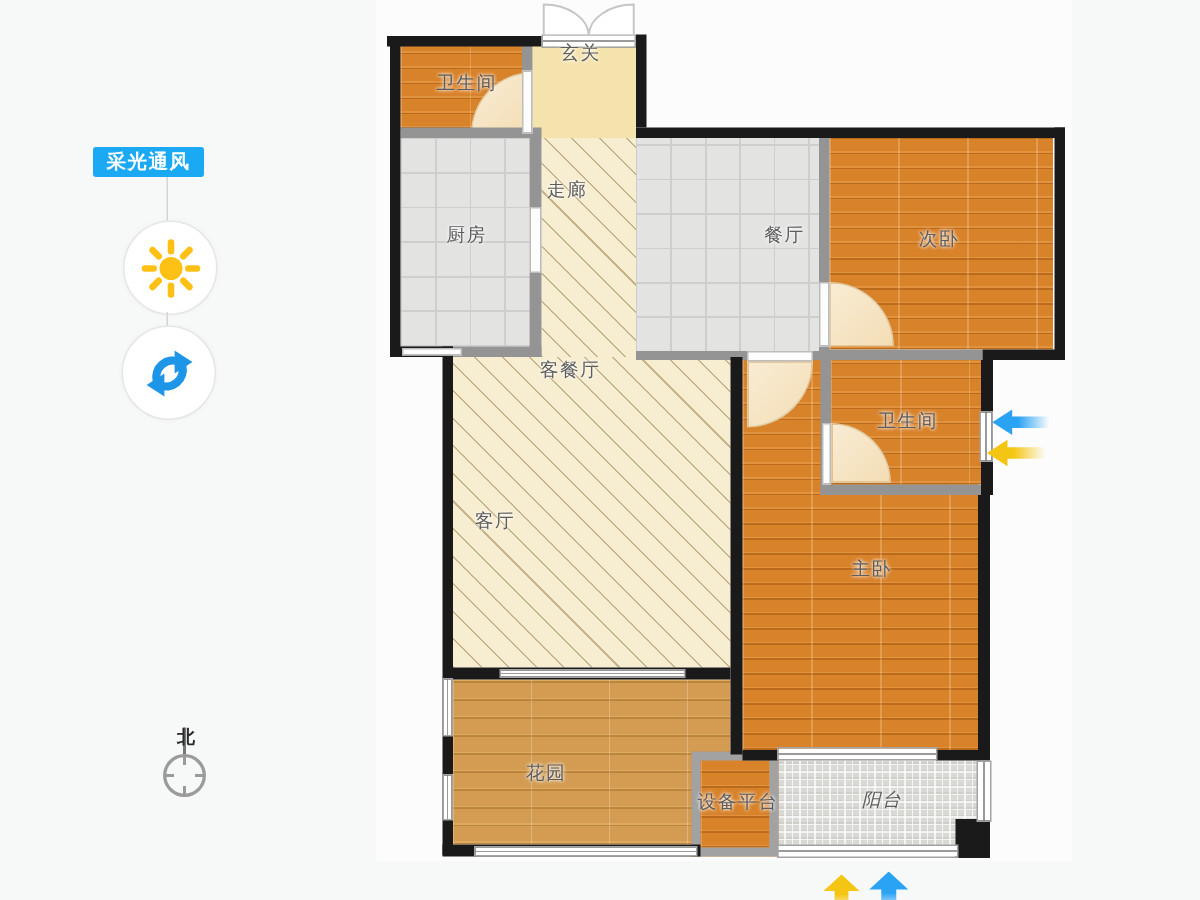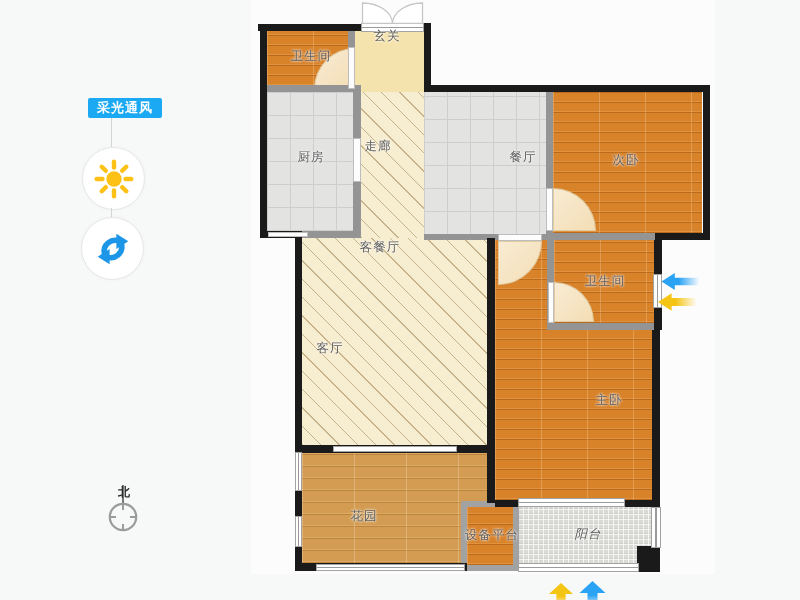--- a/index.html
+++ b/index.html
@@ -70,21 +70,21 @@
   .stop-b0{stop-color:var(--c-arrow_blue,#2aa3f5);}
   .stop-b1{stop-color:var(--c-arrow_blue,#2aa3f5);stop-opacity:0;}
   .stop-y0{stop-color:var(--c-arrow_yellow,#f5c513);}
   .stop-y1{stop-color:var(--c-arrow_yellow,#f5c513);stop-opacity:0;}
 </style>
 </head>
 <body>
 
 <div id="app">
 
-  <div class="abs toolbtn" style="left:88px;top:98px;width:74px;height:20px;">采光通风</div>
+  <div class="abs toolbtn" style="left:62px;top:98px;width:74px;height:20px;">采光通风</div>
   <div class="abs connector" style="left:111px;top:118px;width:1px;height:29px;"></div>
 
   <div class="abs circlebtn" style="left:82px;top:147px;width:61px;height:61px;">
     <span>
       <svg width="42" height="42" viewBox="0 0 40 40" style="color:var(--c-sun,#fdc116);">
         <circle cx="20" cy="20" r="7.3" fill="currentColor"></circle>
         <g stroke="currentColor" stroke-width="4.2" stroke-linecap="round">
           <line x1="31" y1="20" x2="36.5" y2="20"></line>
           <line x1="9" y1="20" x2="3.5" y2="20"></line>
           <line x1="20" y1="9" x2="20" y2="3.5"></line>
@@ -191,27 +191,27 @@
   <div class="abs" style="left:361px;top:0;">
     <svg width="63" height="24" viewBox="0 0 63 24">
       <path d="M1.5 23.5 V3 A30 21 0 0 1 31.5 23.5 Z" fill="#fff" stroke="#c6c6c6" stroke-width="1.3"></path>
       <path d="M61.5 23.5 V3 A30 21 0 0 0 31.5 23.5 Z" fill="#fff" stroke="#c6c6c6" stroke-width="1.3"></path>
     </svg>
   </div>
 
   <div class="abs rlabel" style="left:311px;top:56px;">卫生间</div>
   <div class="abs rlabel" style="left:387px;top:36px;">玄关</div>
   <div class="abs rlabel" style="left:311px;top:157px;">厨房</div>
-  <div class="abs rlabel" style="left:378px;top:127px;margin-top:19px;">走廊</div>
+  <div class="abs rlabel" style="left:378px;top:127px;">走廊</div>
   <div class="abs rlabel" style="left:523px;top:157px;">餐厅</div>
   <div class="abs rlabel" style="left:626px;top:160px;">次卧</div>
   <div class="abs rlabel" style="left:380px;top:247px;">客餐厅</div>
   <div class="abs rlabel" style="left:330px;top:348px;">客厅</div>
   <div class="abs rlabel" style="left:605px;top:281px;">卫生间</div>
-  <div class="abs rlabel" style="left:581px;top:400px;margin-left:28px;">主卧</div>
+  <div class="abs rlabel" style="left:581px;top:380px;">主卧</div>
   <div class="abs rlabel" style="left:364px;top:516px;">花园</div>
   <div class="abs rlabel" style="left:492px;top:535px;">设备平台</div>
   <div class="abs rlabel" style="left:588px;top:534px;font-style:italic;">阳台</div>
 
   <div class="abs" style="left:661px;top:272px;">
     <svg width="39" height="19" viewBox="0 0 40 20">
       <defs>
           <linearGradient id="gbl" x1="0" y1="0" x2="1" y2="0">
         <stop offset="0.45" class="stop-b0"></stop>
             <stop offset="1" class="stop-b1"></stop>

